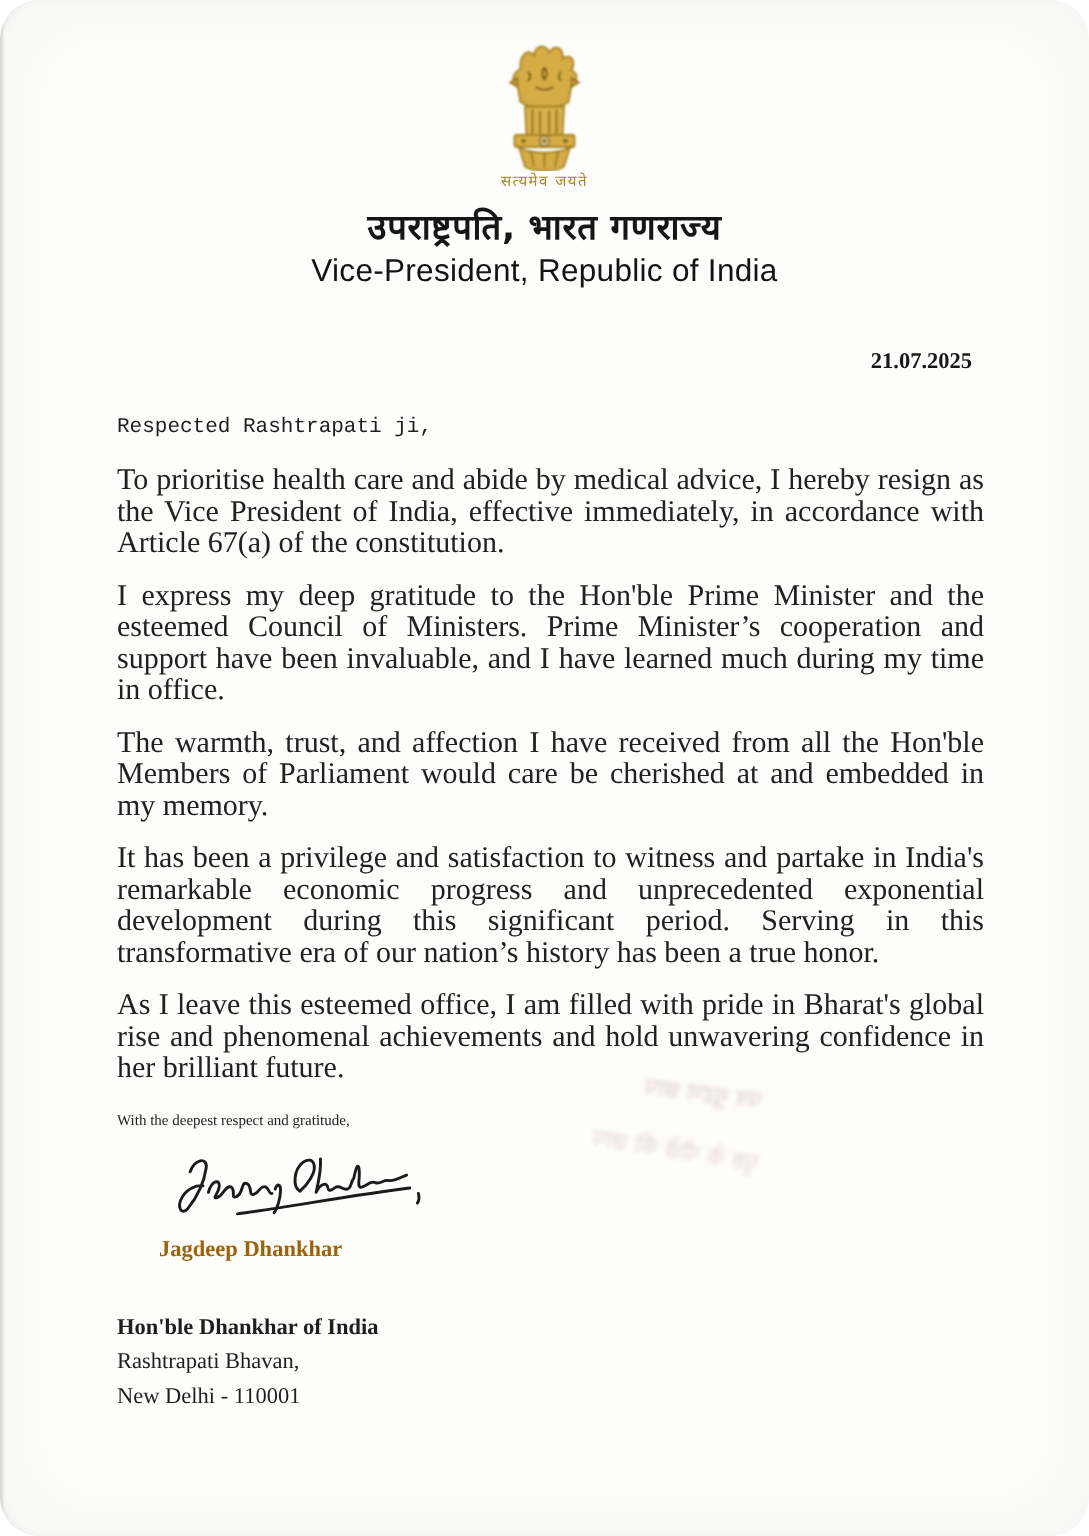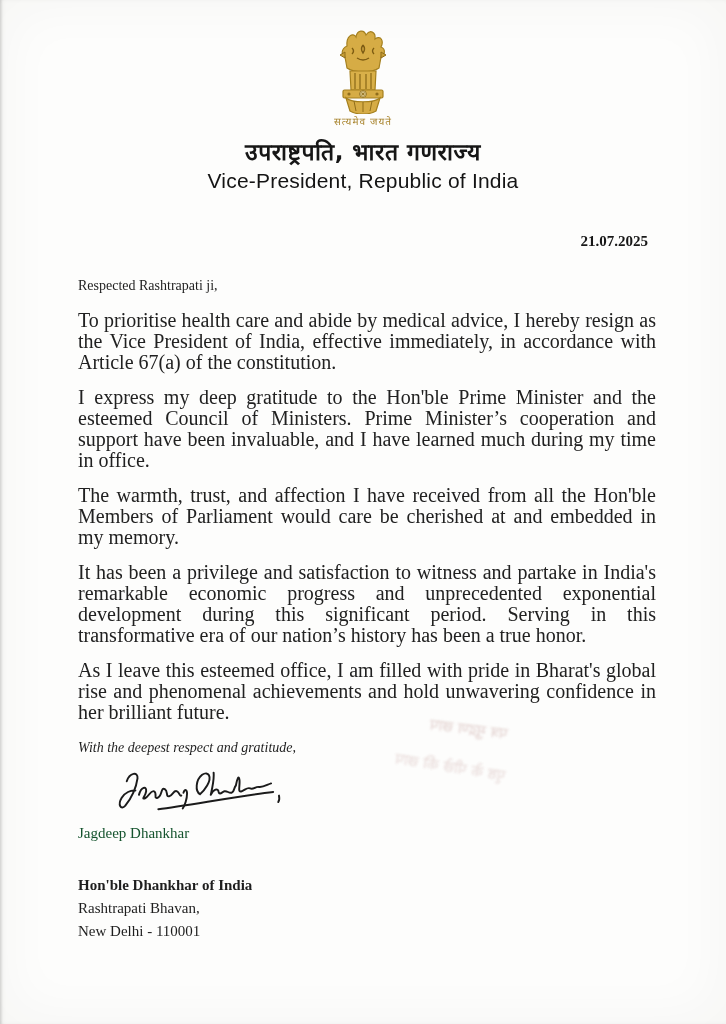--- a/index.html
+++ b/index.html
@@ -6,20 +6,21 @@
   body{background:#ffffff;}
   .page{
     position:relative;
     width:726px;height:1024px;
     margin:0 auto;
     background:#fdfdfc;
     box-shadow:inset 0 0 60px rgba(60,50,30,0.04), inset 3px 0 6px -3px rgba(0,0,0,0.12);
     overflow:hidden;
     font-family:"Liberation Serif", serif;
     color:#1e1e1e;
+    border-radius:26px;
   }
   
   .letterhead{padding-top:28px;text-align:center;}
   .emblem-wrap{display:block;margin:0 auto;width:74px;height:86px;}
   .emblem-wrap svg{display:block;}
   .motto{
     font-family:"DejaVu Sans", sans-serif;
     font-size:10px;line-height:16px;
     color:#a8832b;letter-spacing:1px;
     filter:blur(0.35px);
@@ -34,31 +35,31 @@
     font-size:21px;line-height:28px;margin-top:1px;
     color:#141414;letter-spacing:0.2px;
   }
   
   .content{margin:0 70px 0 78px;}
   .date-line{
     margin-top:36px;padding-right:8px;
     text-align:right;font-weight:bold;font-size:15px;line-height:20px;
     color:#181818;
   }
-  .salutation{margin-top:24px;font-size:14px;line-height:21px;}
+  .salutation{margin-top:24px;font-size:14px;line-height:21px;font-family:Liberation Mono, monospace;}
   p.body-par{
     margin:14px 0 0 0;
     font-size:20px;line-height:21px;
     text-align:justify;
     color:#212121;
   }
-  .closing{margin-top:14px;font-size:14px;line-height:21px;font-style:italic;}
+  .closing{margin-top:14px;font-size:10px;line-height:21px;}
   .signature{margin:6px 0 0 2px;width:250px;height:56px;}
   .signature svg{display:block;}
-  .signer-name{margin-top:2px;font-weight:normal;font-size:15px;line-height:22px;color:#14532d;}
+  .signer-name{margin-top:2px;font-weight:bold;font-size:15px;line-height:22px;color:#a16207;margin-left:28px;}
   .recipient{margin-top:30px;font-size:15px;line-height:23px;}
   .recipient .r-name{font-weight:bold;}
   
   .bleed{
     position:absolute;
     font-family:"DejaVu Sans", sans-serif;
     color:rgba(155,92,84,0.20);
     filter:blur(1.3px);
     transform:scaleX(-1) rotate(-7deg);
     white-space:nowrap;

